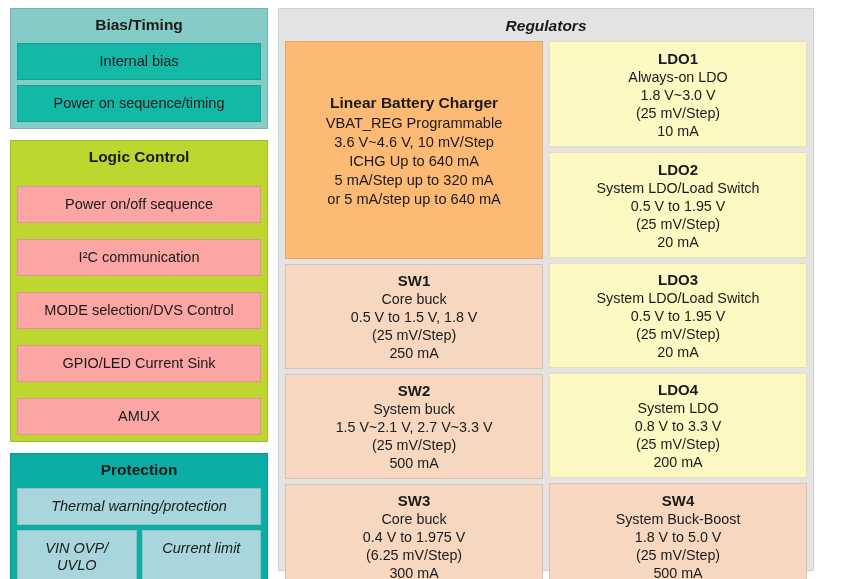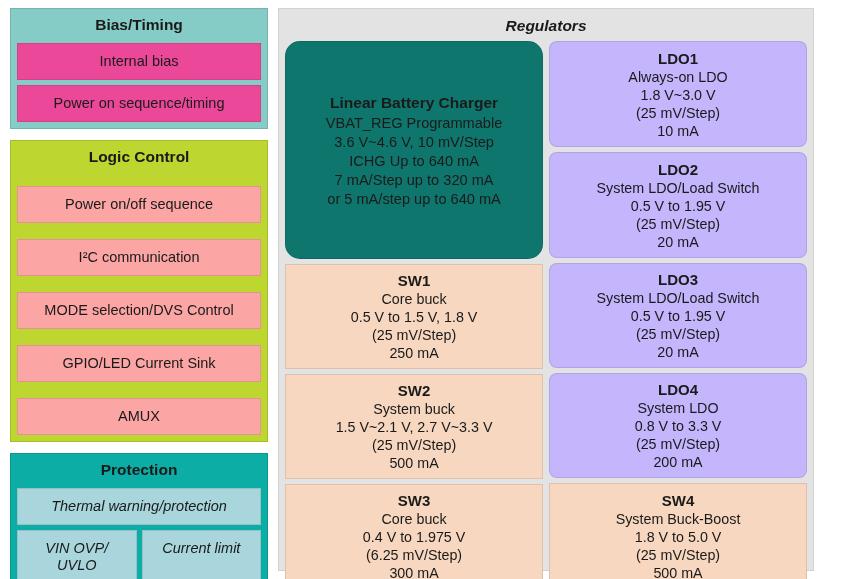--- a/index.html
+++ b/index.html
@@ -46,21 +46,21 @@
   }
   .sub-box {
     text-align: center;
     font-size: 14.5px;
     line-height: 17px;
     padding: 9px 4px;
     border: 1px solid rgba(0,0,0,0.10);
   }
 
   .grp-bias { background: #86ccc6; }
-  .grp-bias .sub-box { background: #ec4899; text-align: center; }
+  .grp-bias .sub-box { background: #14b8a6; text-align: center; }
 
   .grp-logic { background: #bed630; }
   .grp-logic .sub-box { background: #fca5a5; margin-top: 11px; }
 
   .grp-prot { background: #0bada5; }
   .grp-prot .sub-box { background: #a9d6dc; font-style: italic; }
 
   .prot-row {
     display: flex;
     gap: 5px;
@@ -120,26 +120,26 @@
   .block .b-title {
     font-weight: bold;
     font-size: 15px;
     line-height: 19px;
   }
   .block .b-line {
     font-size: 14.3px;
     line-height: 18px;
   }
 
-  .bk-charger { background: #0f766e; border-radius: 15px; }
+  .bk-charger { background: #fdba74; }
   .bk-charger .b-title { font-size: 15.5px; line-height: 22px; }
   .bk-charger .b-line { font-size: 14.6px; line-height: 19px; }
 
   .bk-peach { background: #f7d7bf; }
-  .bk-cream { background: #c4b5fd; border-radius: 8px; }
+  .bk-cream { background: #fef9c3; }
 
   
   .h-charger { flex: 0 0 218px; }
   .h-sw1 { flex: 0 0 104px; }
   .h-sw2 { flex: 0 0 104px; }
   .h-sw3 { flex: 1 1 auto; }
 
   .h-ldo1 { flex: 0 0 106px; }
   .h-ldo2 { flex: 0 0 106px; }
   .h-ldo3 { flex: 0 0 104px; }
@@ -187,21 +187,21 @@
 
     <div class="panel-cols">
 
       <div class="col">
 
         <div class="block bk-charger h-charger">
           <div class="b-title">Linear Battery Charger</div>
           <div class="b-line">VBAT_REG Programmable</div>
           <div class="b-line">3.6 V~4.6 V, 10 mV/Step</div>
           <div class="b-line">ICHG Up to 640 mA</div>
-          <div class="b-line">7 mA/Step up to 320 mA</div>
+          <div class="b-line">5 mA/Step up to 320 mA</div>
           <div class="b-line">or 5 mA/step up to 640 mA</div>
         </div>
 
         <div class="block bk-peach h-sw1">
           <div class="b-title">SW1</div>
           <div class="b-line">Core buck</div>
           <div class="b-line">0.5 V to 1.5 V, 1.8 V</div>
           <div class="b-line">(25 mV/Step)</div>
           <div class="b-line">250 mA</div>
         </div>

